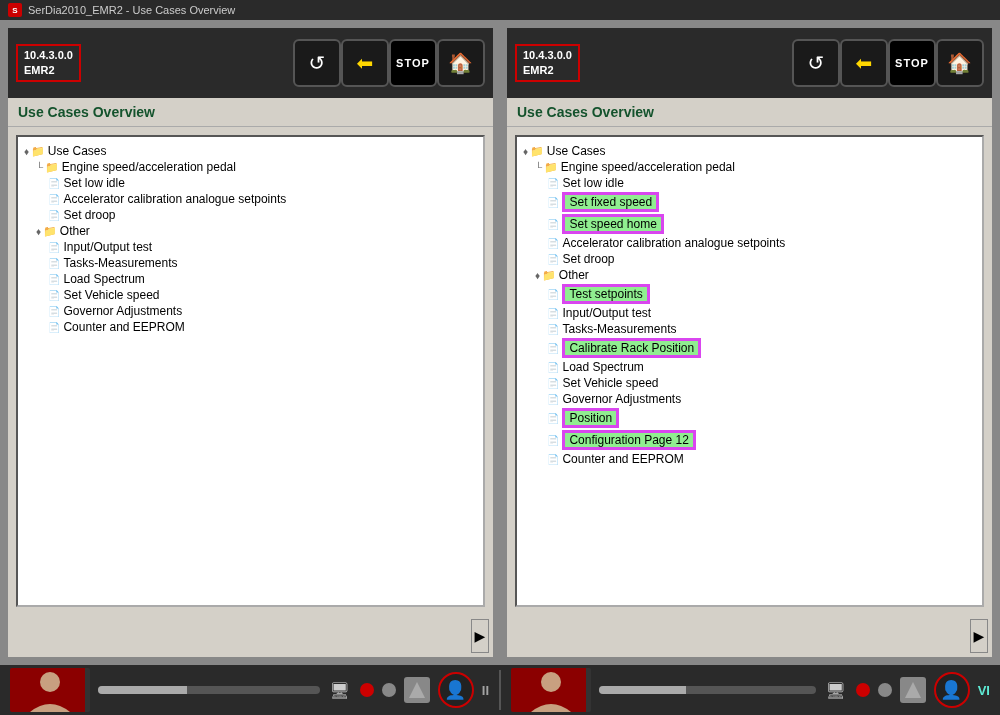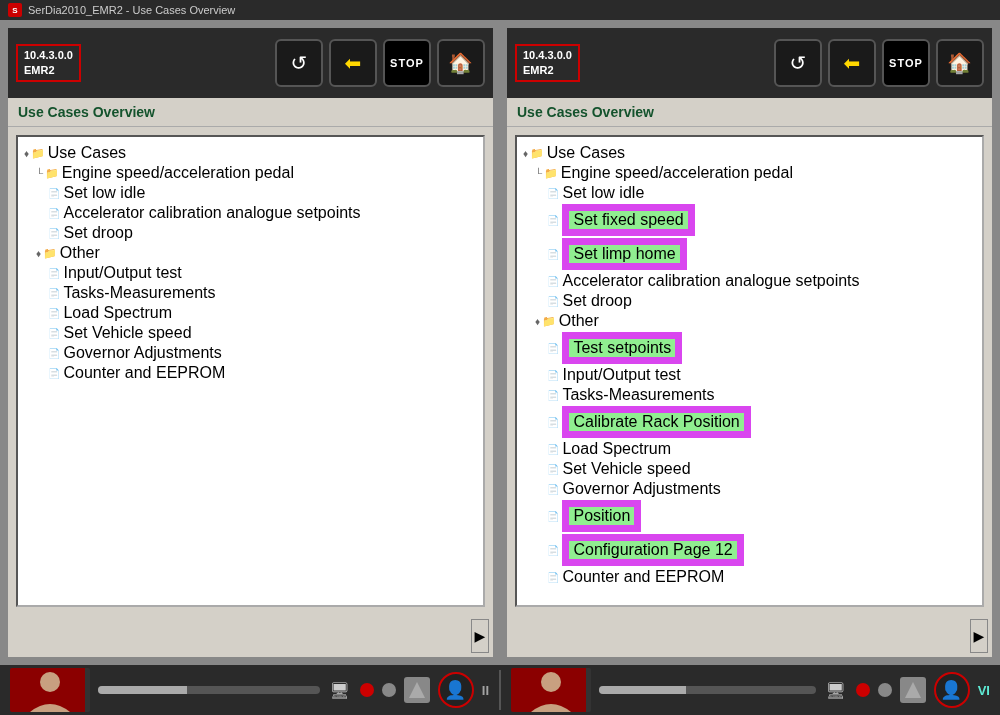--- a/index.html
+++ b/index.html
@@ -39,21 +39,20 @@
       font-size: 8px;
       font-weight: bold;
     }
 
     
     .toolbar {
       background: #2a2a2a;
       padding: 6px 8px;
       display: flex;
       align-items: center;
-      gap: 6px;
       height: 70px;
     }
 
     .version-box {
       border: 2px solid #cc0000;
       padding: 2px 6px;
       color: white;
       font-size: 11px;
       font-weight: bold;
       background: transparent;
@@ -127,27 +126,27 @@
       font-size: 11px;
     }
 
     .tree-file-icon {
       color: #333;
       margin-right: 3px;
       font-size: 10px;
     }
 
     .tree-label {
-      font-size: 16px;
+      font-size: 12px;
       color: #000;
     }
 
     .highlighted {
       background: #90ee90;
-      border: 7px solid #d946ef;
+      border: 3px solid #d946ef;
       padding: 0 4px;
       display: inline-block;
     }
 
     
     .taskbar {
       height: 50px;
       background: #2a2a2a;
       display: flex;
       align-items: center;
@@ -377,21 +376,21 @@
           <span class="tree-label">Set low idle</span>
         </div>
 
         <div class="tree-item tree-indent-2">
           <span class="tree-file-icon">📄</span>
           <span class="tree-label highlighted">Set fixed speed</span>
         </div>
 
         <div class="tree-item tree-indent-2">
           <span class="tree-file-icon">📄</span>
-          <span class="tree-label highlighted">Set limp home</span>
+          <span class="tree-label highlighted">Set speed home</span>
         </div>
         <div class="tree-item tree-indent-2">
           <span class="tree-file-icon">📄</span>
           <span class="tree-label">Accelerator calibration analogue setpoints</span>
         </div>
         <div class="tree-item tree-indent-2">
           <span class="tree-file-icon">📄</span>
           <span class="tree-label">Set droop</span>
         </div>
 

